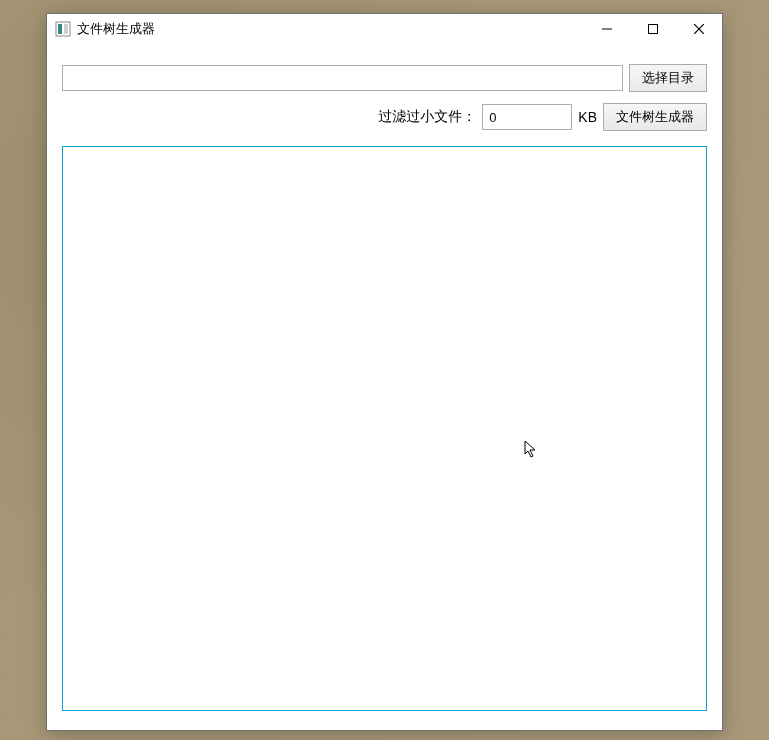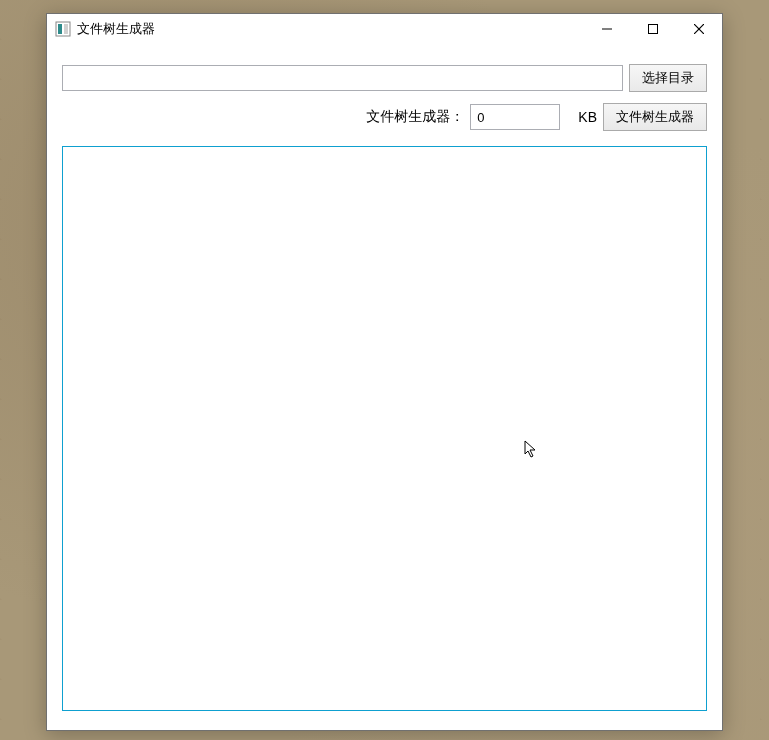--- a/index.html
+++ b/index.html
@@ -124,21 +124,20 @@
       height: 26px;
       border: 1px solid #abadb3;
       padding: 2px 6px;
       font-size: 13px;
       font-family: inherit;
       background: #fff;
     }
     .unit-label {
       font-size: 14px;
       color: #000;
-      margin-left: 12px;
     }
     .output-area {
       flex: 1;
       border: 1px solid #0ea0d0;
       background: #fff;
       margin-top: 4px;
     }
     .cursor {
       position: absolute;
       left: 524px;
@@ -181,21 +180,21 @@
     </div>
   </div>
 
   <div class="client-area">
     <div class="row">
       <input type="text" class="path-input" value="" style="">
       <button class="btn">选择目录</button>
     </div>
 
     <div class="row right">
-      <span class="filter-label">文件树生成器：</span>
+      <span class="filter-label">过滤过小文件：</span>
       <input type="text" class="size-input" value="0" style="">
       <span class="unit-label">KB</span>
       <button class="btn">文件树生成器</button>
     </div>
 
     <div class="output-area"></div>
   </div>
 </div>
 
 <svg class="cursor" width="16" height="20" viewBox="0 0 16 20">

